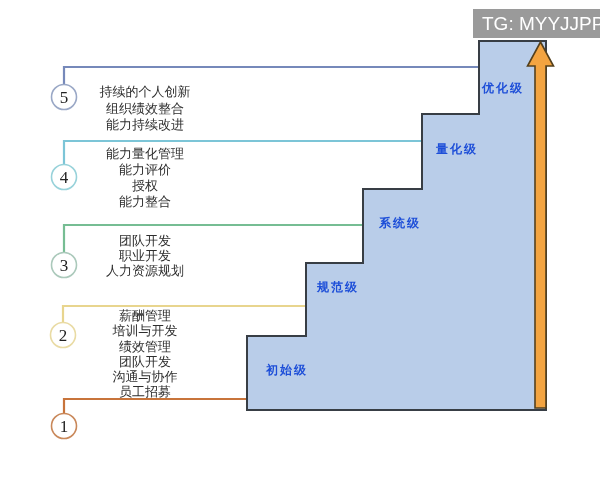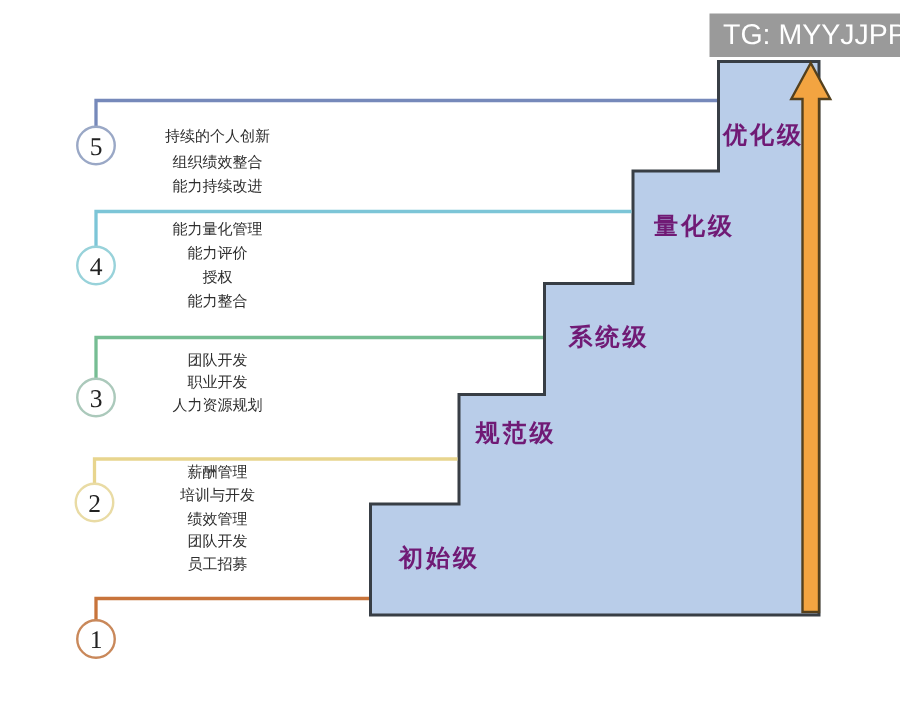--- a/index.html
+++ b/index.html
@@ -4,26 +4,26 @@
 <style>
   html,body{margin:0;padding:0;background:#ffffff;}
   .canvas{
     position:relative;width:600px;height:480px;background:#ffffff;
     overflow:hidden;font-family:"Liberation Serif", serif;
   }
   .canvas svg{position:absolute;left:0;top:0;}
   .abs{position:absolute;}
   .step-label{
     font-family:"Liberation Sans", sans-serif;
-    font-weight:600;font-size:16px;letter-spacing:2px;color:#701a75;
+    font-weight:600;font-size:12px;letter-spacing:2px;color:#1d4ed8;
     white-space:nowrap;
   }
   .lvl-list{
     left:45px;width:200px;text-align:center;
-    font-size:10px;color:#2e2e2e;white-space:nowrap;
+    font-size:13px;color:#2e2e2e;white-space:nowrap;
   }
   .lvl-list div{white-space:nowrap;}
   .list-5{top:84px;line-height:16.5px;}
   .list-4{top:146px;line-height:16px;}
   .list-3{top:233px;line-height:15px;}
   .list-2{top:308px;line-height:15.3px;}
   .badge{
     left:450px;top:9px;width:150px;height:29px;line-height:29px;
     background:#9a9a9a;color:#ffffff;font-family:"Liberation Sans", sans-serif;
     font-size:19px;padding-left:9px;box-sizing:border-box;white-space:nowrap;margin-left:23px;
@@ -87,18 +87,19 @@
     <div>团队开发</div>
     <div>职业开发</div>
     <div>人力资源规划</div>
   </div>
 
   <div class="abs lvl-list list-2">
     <div>薪酬管理</div>
     <div>培训与开发</div>
     <div>绩效管理</div>
     <div>团队开发</div>
+    <div>沟通与协作</div>
     <div>员工招募</div>
   </div>
 
   <div class="abs badge">TG: MYYJJPP</div>
 
 </div>
 
 </body></html>

